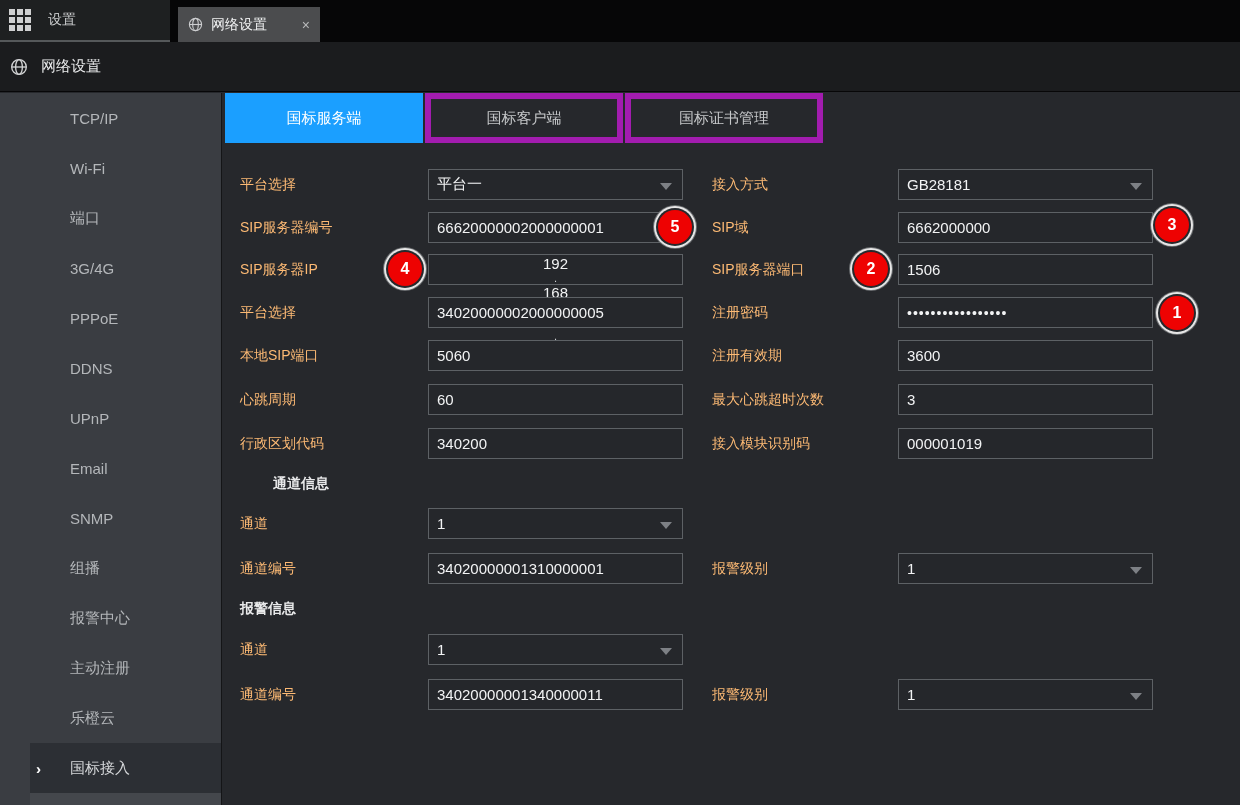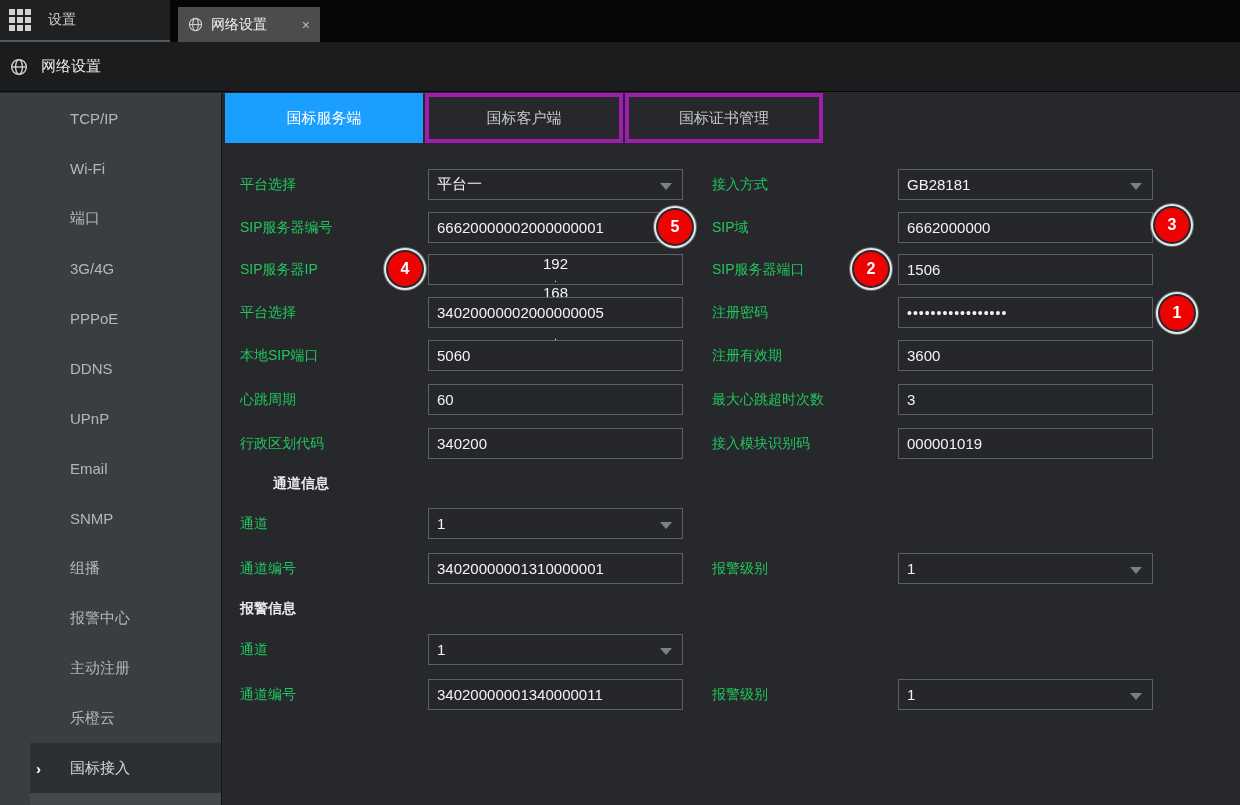--- a/index.html
+++ b/index.html
@@ -40,24 +40,24 @@
   .side-item{height:50px;display:flex;align-items:center;padding-left:40px;
     color:#b4b7ba;font-size:15px;cursor:pointer;position:relative;}
   .side-item.selected{background:#2c2f34;color:#d6d8da;}
   .side-item.selected .chev{position:absolute;left:6px;color:#ffffff;font-weight:bold;
     font-size:15px;}
   .side-strip{height:12px;background:#44474c;}
   
   .content{position:absolute;left:223px;top:93px;width:1017px;height:712px;background:#26282c;}
   .ctab{position:absolute;top:0;height:50px;width:198px;box-sizing:border-box;
     display:flex;align-items:center;justify-content:center;font-size:15px;cursor:pointer;}
-  .ctab.inactive{border:4px solid #a21caf;color:#c6c8ca;background:transparent;}
+  .ctab.inactive{border:6px solid #a21caf;color:#c6c8ca;background:transparent;}
   .ctab.active{background:#1b9fff;color:#ffffff;}
   .frow{position:absolute;left:0;width:100%;height:31px;}
-  .lbl{position:absolute;color:#22c55e;font-size:14px;line-height:31px;white-space:nowrap;}
+  .lbl{position:absolute;color:#fdba74;font-size:14px;line-height:31px;white-space:nowrap;}
   .ll{left:17px;} .rl{left:489px;}
   .tbox{
     position:absolute;height:31px;width:255px;box-sizing:border-box;
     border:1px solid #5d6165;background:#25272b;color:#f2f3f4;font-size:15px;
     display:flex;align-items:center;padding:0 8px;
   }
   .li{left:205px;} .ri{left:675px;}
   .sel{cursor:pointer;}
   .arr{position:absolute;right:10px;top:13px;width:0;height:0;
     border-left:6px solid transparent;border-right:6px solid transparent;

